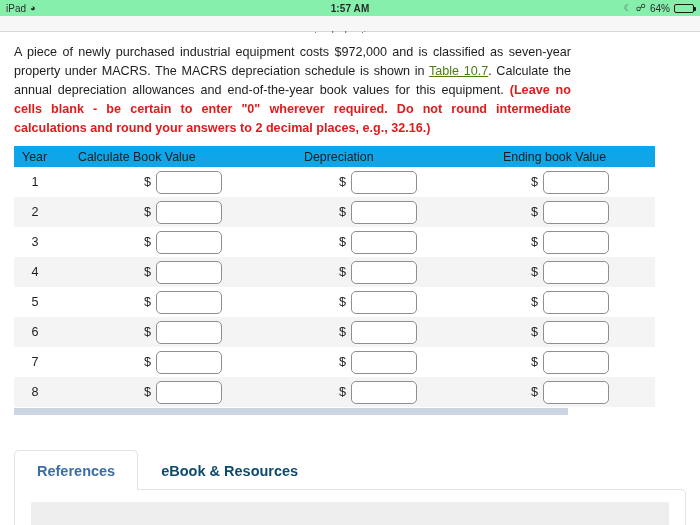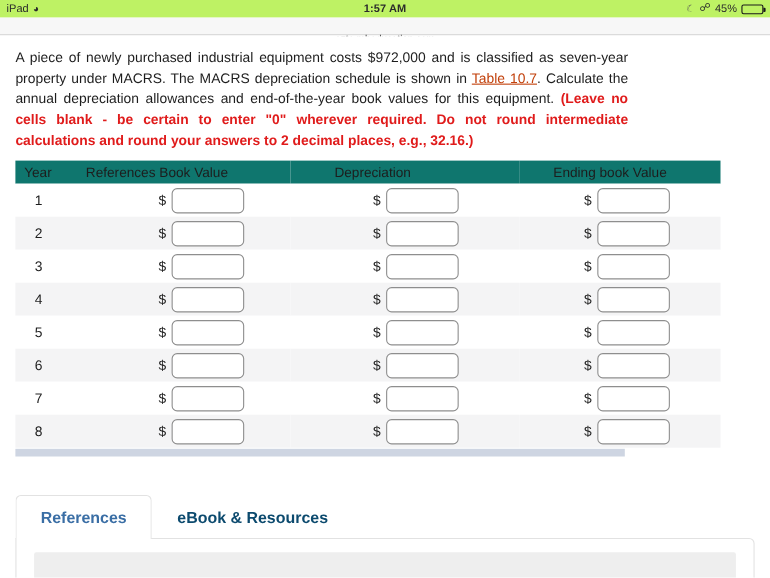--- a/index.html
+++ b/index.html
@@ -15,21 +15,21 @@
     overflow: hidden;
     position: relative;
   }
 
   
   .statusbar {
     position: absolute;
     top: 0; left: 0;
     width: 700px;
     height: 16px;
-    background: #bef264;
+    background: #86efac;
     font-size: 10px;
     color: #2b2b2b;
     display: flex;
     align-items: center;
   }
   .sb-left {
     position: absolute;
     left: 6px;
     display: flex;
     align-items: center;
@@ -112,42 +112,42 @@
     position: absolute;
     left: 14px;
     top: 10px;
     width: 557px;
     font-size: 12.6px;
     line-height: 19px;
     text-align: justify;
     color: #1d1d1d;
   }
   .question a.tablelink {
-    color: #c2410c;
+    color: #4d7c0f;
     text-decoration: underline;
   }
   .redbold {
     color: #e01b1b;
     font-weight: bold;
   }
 
   
   .tbl-wrap {
     position: absolute;
     left: 14px;
     top: 113px;
     width: 554px;
   }
   .tbl {
     border-collapse: collapse;
     width: 554px;
     table-layout: fixed;
   }
   .tbl th {
-    background: #0f766e;
+    background: #0ea5e9;
     font-weight: normal;
     font-size: 12.4px;
     color: #1d1d1d;
     height: 21px;
     padding: 0;
     text-align: left;
   }
   .th-year   { width: 48px;  padding-left: 8px !important; }
   .th-begin  { width: 186px; padding-left: 8px !important; }
   .th-dep    { width: 168px; padding-left: 40px !important; }
@@ -261,21 +261,21 @@
 
 <div class="statusbar">
   <div class="sb-left">
     <span>iPad</span>
     <span class="wifi-glyph">◕</span>
   </div>
   <div class="sb-center">1:57 AM</div>
   <div class="sb-right">
     <span class="moon-glyph">☾</span>
     <span class="bt-glyph">☍</span>
-    <span>45%</span>
+    <span>64%</span>
     <span class="battery">
       <span class="battery-fill"></span>
     </span>
   </div>
 </div>
 
 <div class="urlbar">
   <span class="urlbar-text">ezto.mheducation.com</span>
 </div>
 
@@ -283,21 +283,21 @@
 
   <div class="question">
     <span>A piece of newly purchased industrial equipment costs $972,000 and is classified as seven-year property under MACRS. The MACRS depreciation schedule is shown in </span><a class="tablelink" href="#">Table 10.7</a><span>. Calculate the annual depreciation allowances and end-of-the-year book values for this equipment. </span><span class="redbold">(Leave no cells blank - be certain to enter "0" wherever required. Do not round intermediate calculations and round your answers to 2 decimal places, e.g., 32.16.)</span>
   </div>
 
   <div class="tbl-wrap">
     <table class="tbl">
       <thead>
         <tr>
           <th class="th-year">Year</th>
-          <th class="th-begin">References Book Value</th>
+          <th class="th-begin">Calculate Book Value</th>
           <th class="th-dep">Depreciation</th>
           <th class="th-end">Ending book Value</th>
         </tr>
       </thead>
       <tbody id="tbody">
           <tr class="odd">
             <td class="cell-year">1</td>
             <td class="cell-money cell-begin"><span class="dollar">$</span><input type="text" class="ansbox" placeholder="" style=""></td>
             <td class="cell-money cell-dep"><span class="dollar">$</span><input type="text" class="ansbox" placeholder="" style=""></td>
             <td class="cell-money cell-end"><span class="dollar">$</span><input type="text" class="ansbox" placeholder="" style=""></td>

